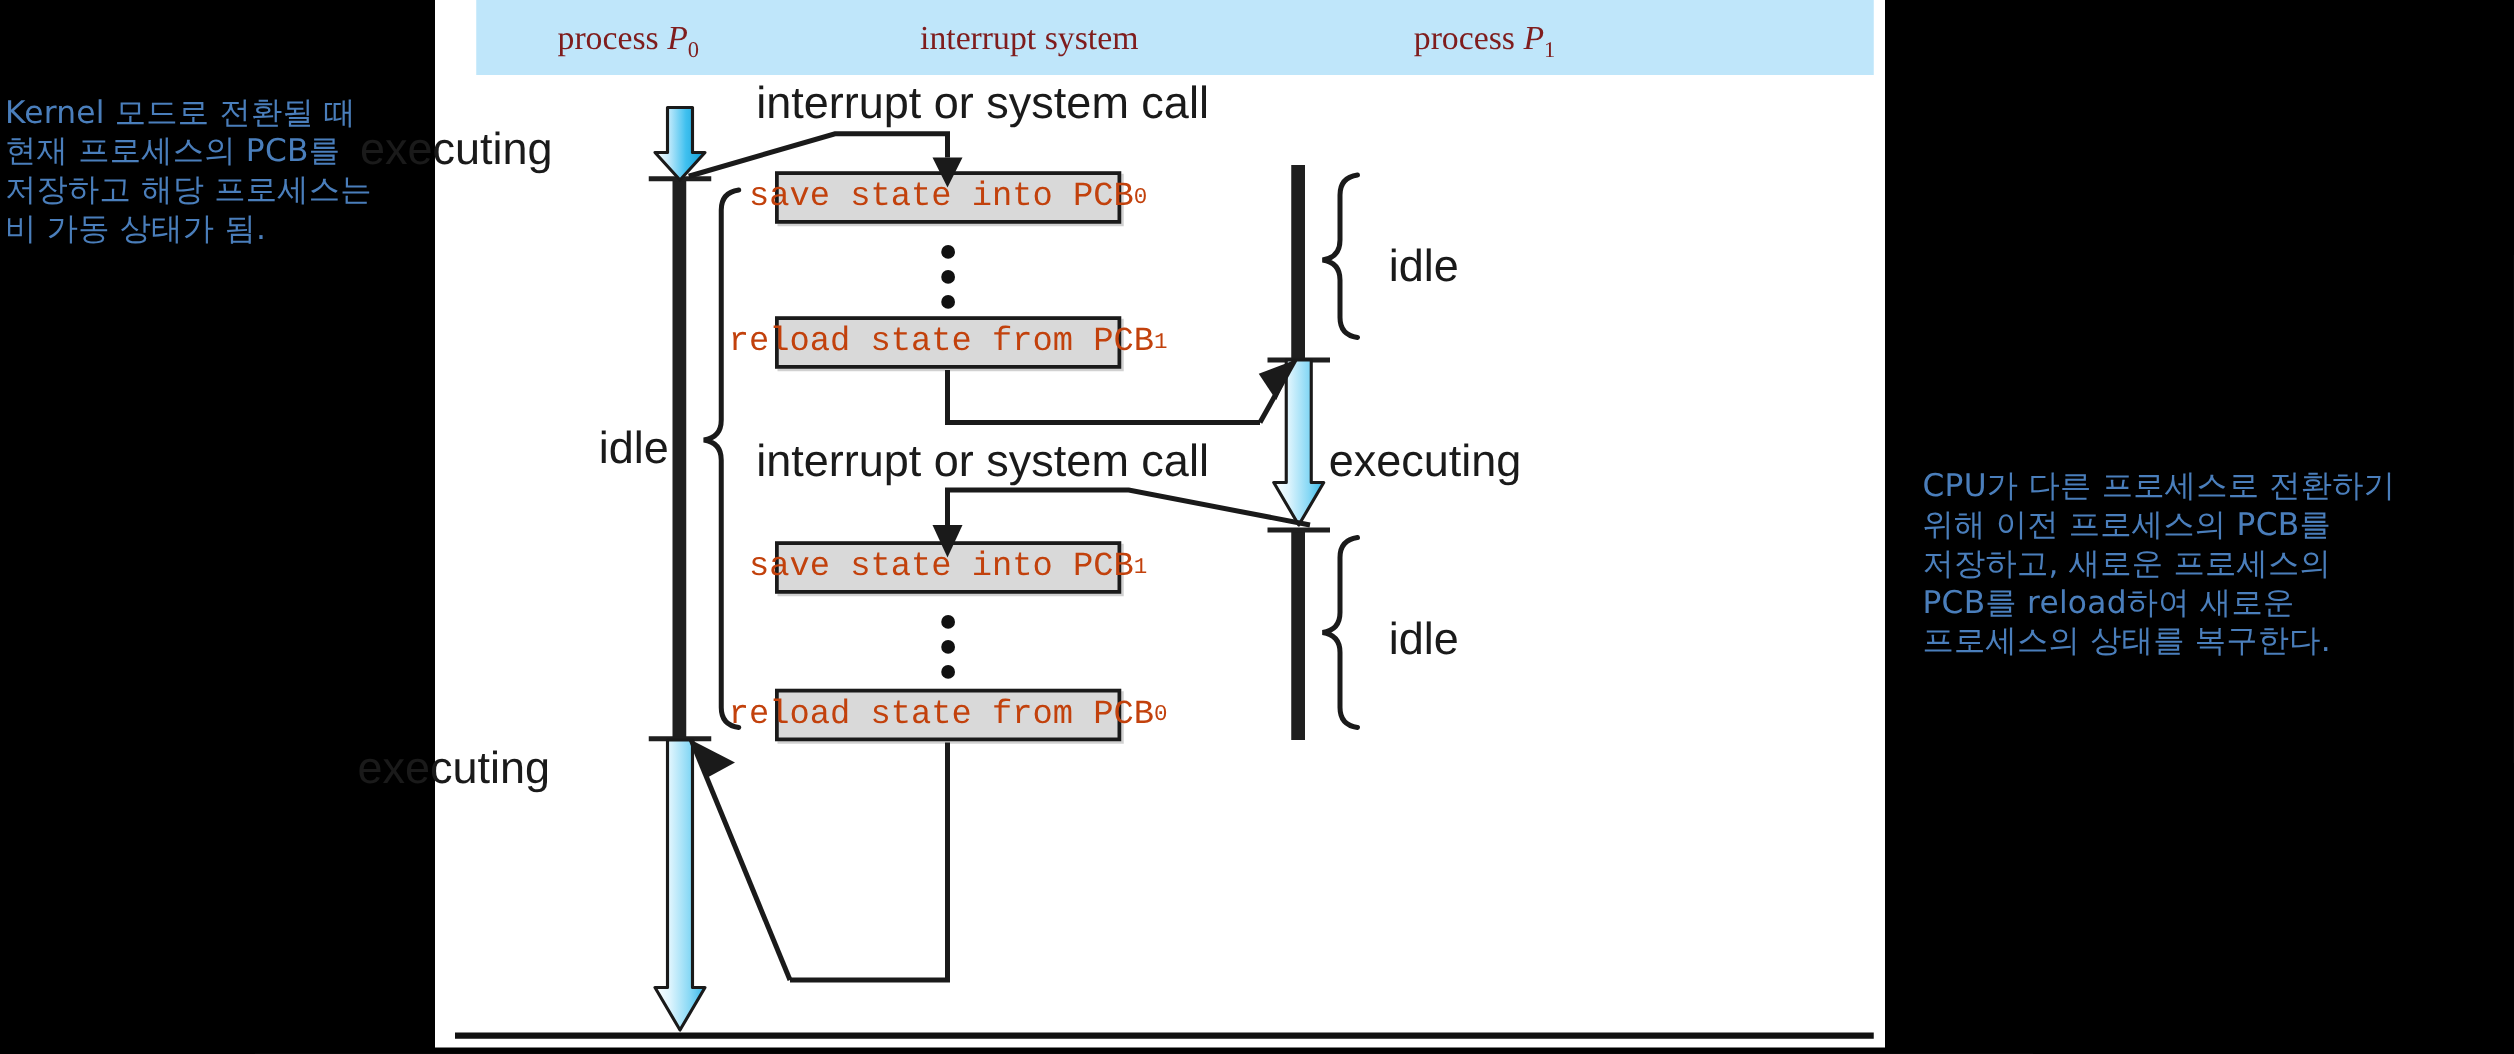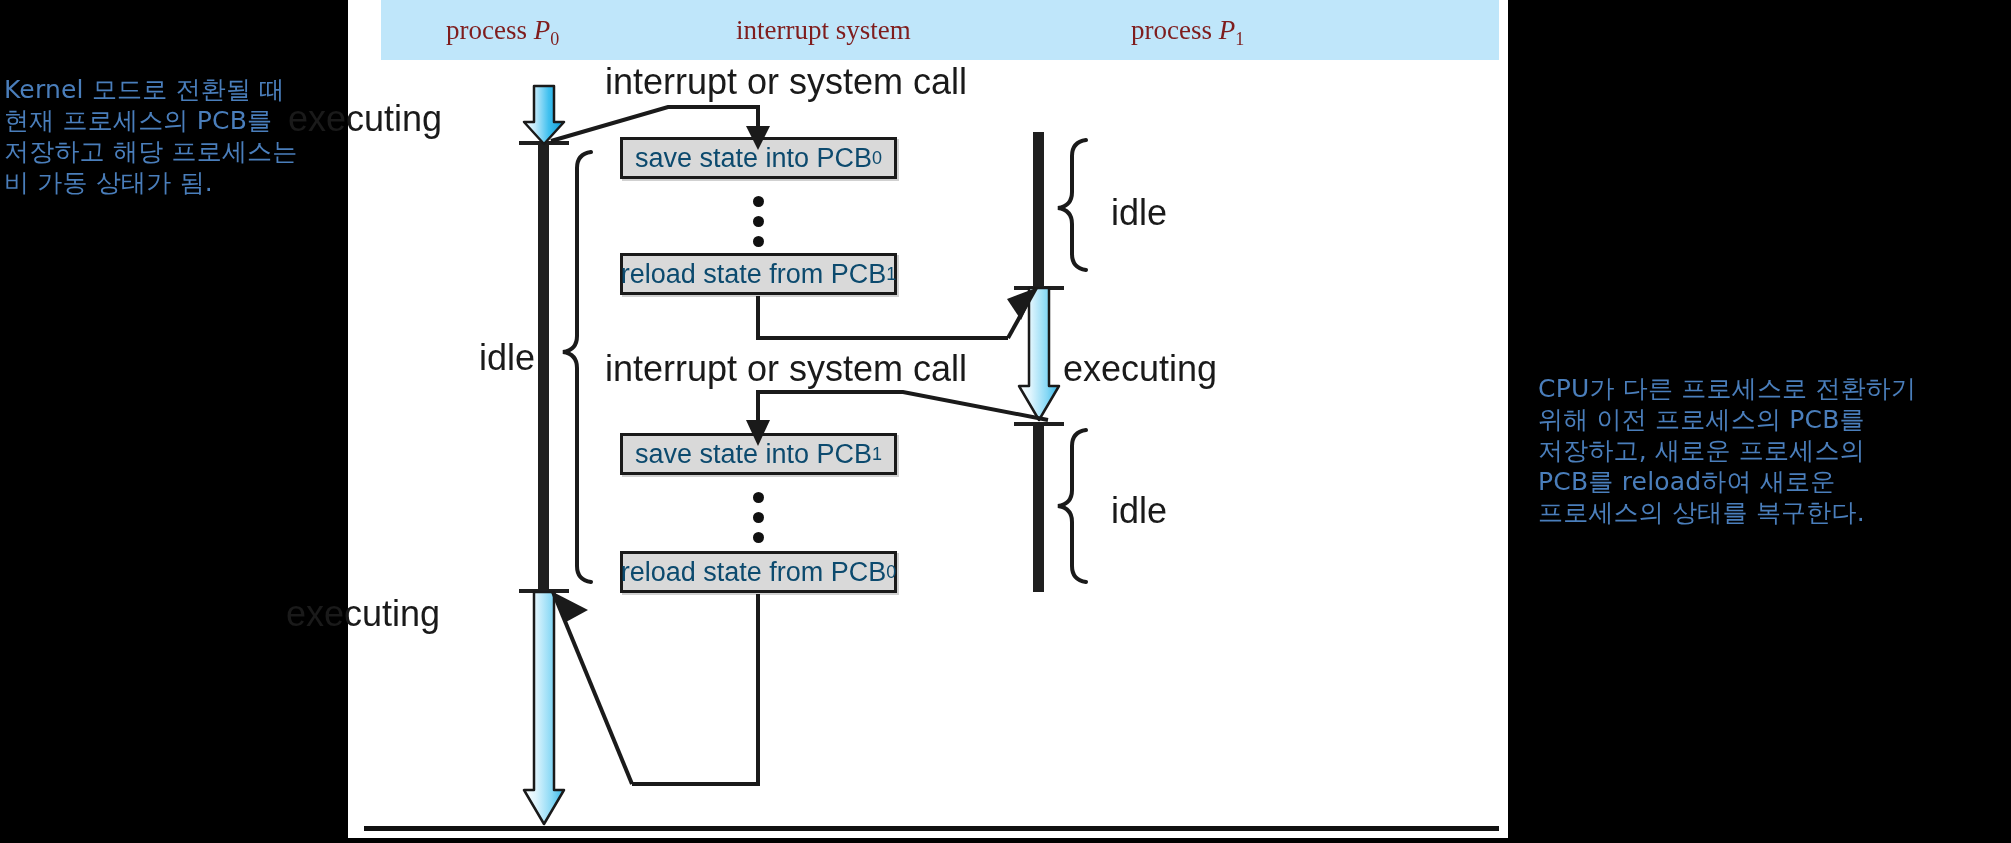--- a/index.html
+++ b/index.html
@@ -47,22 +47,22 @@
     font-family:"Liberation Sans",sans-serif;
     white-space:nowrap;
   }
 
   
   .osbox{
     position:absolute;
     background:#d9d9d9;
     border:3px solid #1a1a1a;
     box-sizing:border-box;
-    font-size:27px;color:#0c4a6e;
-    font-family:Liberation Sans, sans-serif;
+    font-size:27px;color:#c2410c;
+    font-family:Liberation Mono, monospace;
     display:flex;align-items:center;justify-content:center;
     white-space:nowrap;
     box-shadow:2px 2px 0 rgba(0,0,0,.18);
   }
   .osbox sub{font-size:18px;}
 
   
   .dot{
     position:absolute;width:11px;height:11px;border-radius:50%;
     background:#111;

